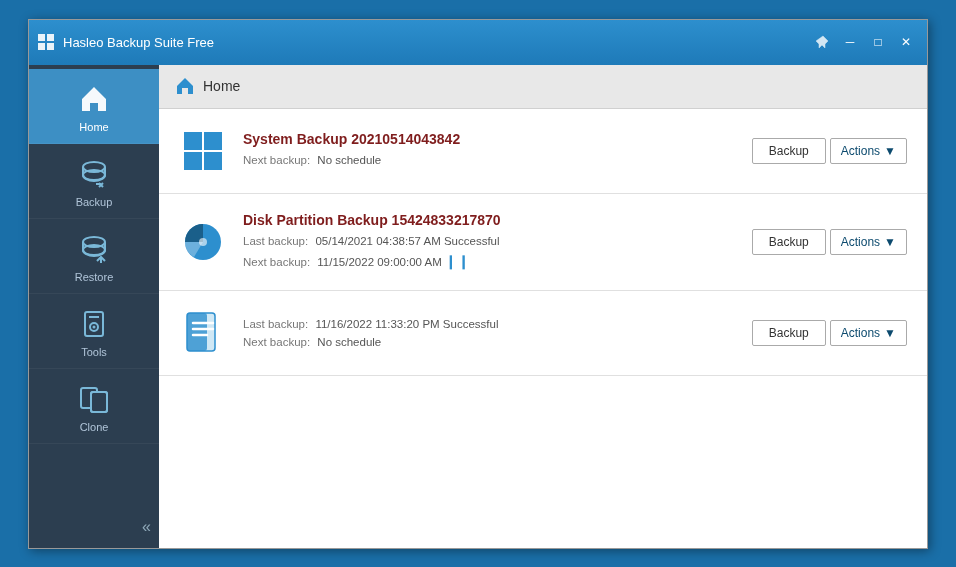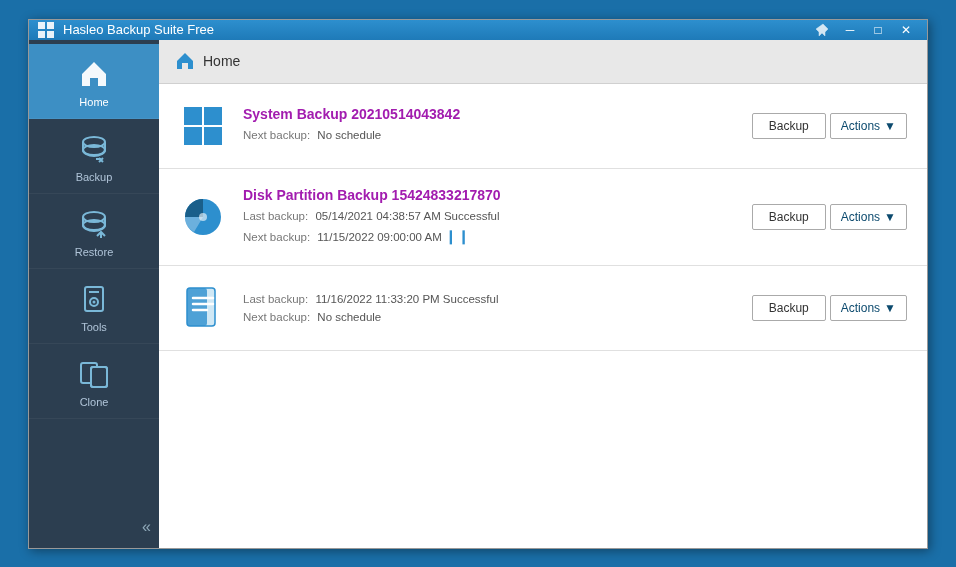--- a/index.html
+++ b/index.html
@@ -17,21 +17,21 @@
       width: 900px;
       height: 530px;
       background: #f0f0f0;
       border: 1px solid #999;
       display: flex;
       flex-direction: column;
       box-shadow: 2px 2px 10px rgba(0,0,0,0.4);
     }
     .titlebar {
       background: linear-gradient(to bottom, #2d8fce, #1e7ab8);
-      height: 20px;
+      height: 45px;
       display: flex;
       align-items: center;
       padding: 0 8px;
       color: white;
       font-size: 13px;
       flex-shrink: 0;
     }
     .titlebar-icon {
       width: 18px;
       height: 18px;
@@ -156,21 +156,21 @@
       display: flex;
       align-items: center;
       justify-content: center;
     }
     .card-info {
       flex: 1;
     }
     .card-title {
       font-size: 14px;
       font-weight: 600;
-      color: #a21caf;
+      color: #7f1d1d;
       margin-bottom: 4px;
     }
     .card-meta {
       font-size: 11.5px;
       color: #555;
       line-height: 1.6;
     }
     .card-meta span.label {
       color: #777;
       margin-right: 4px;

